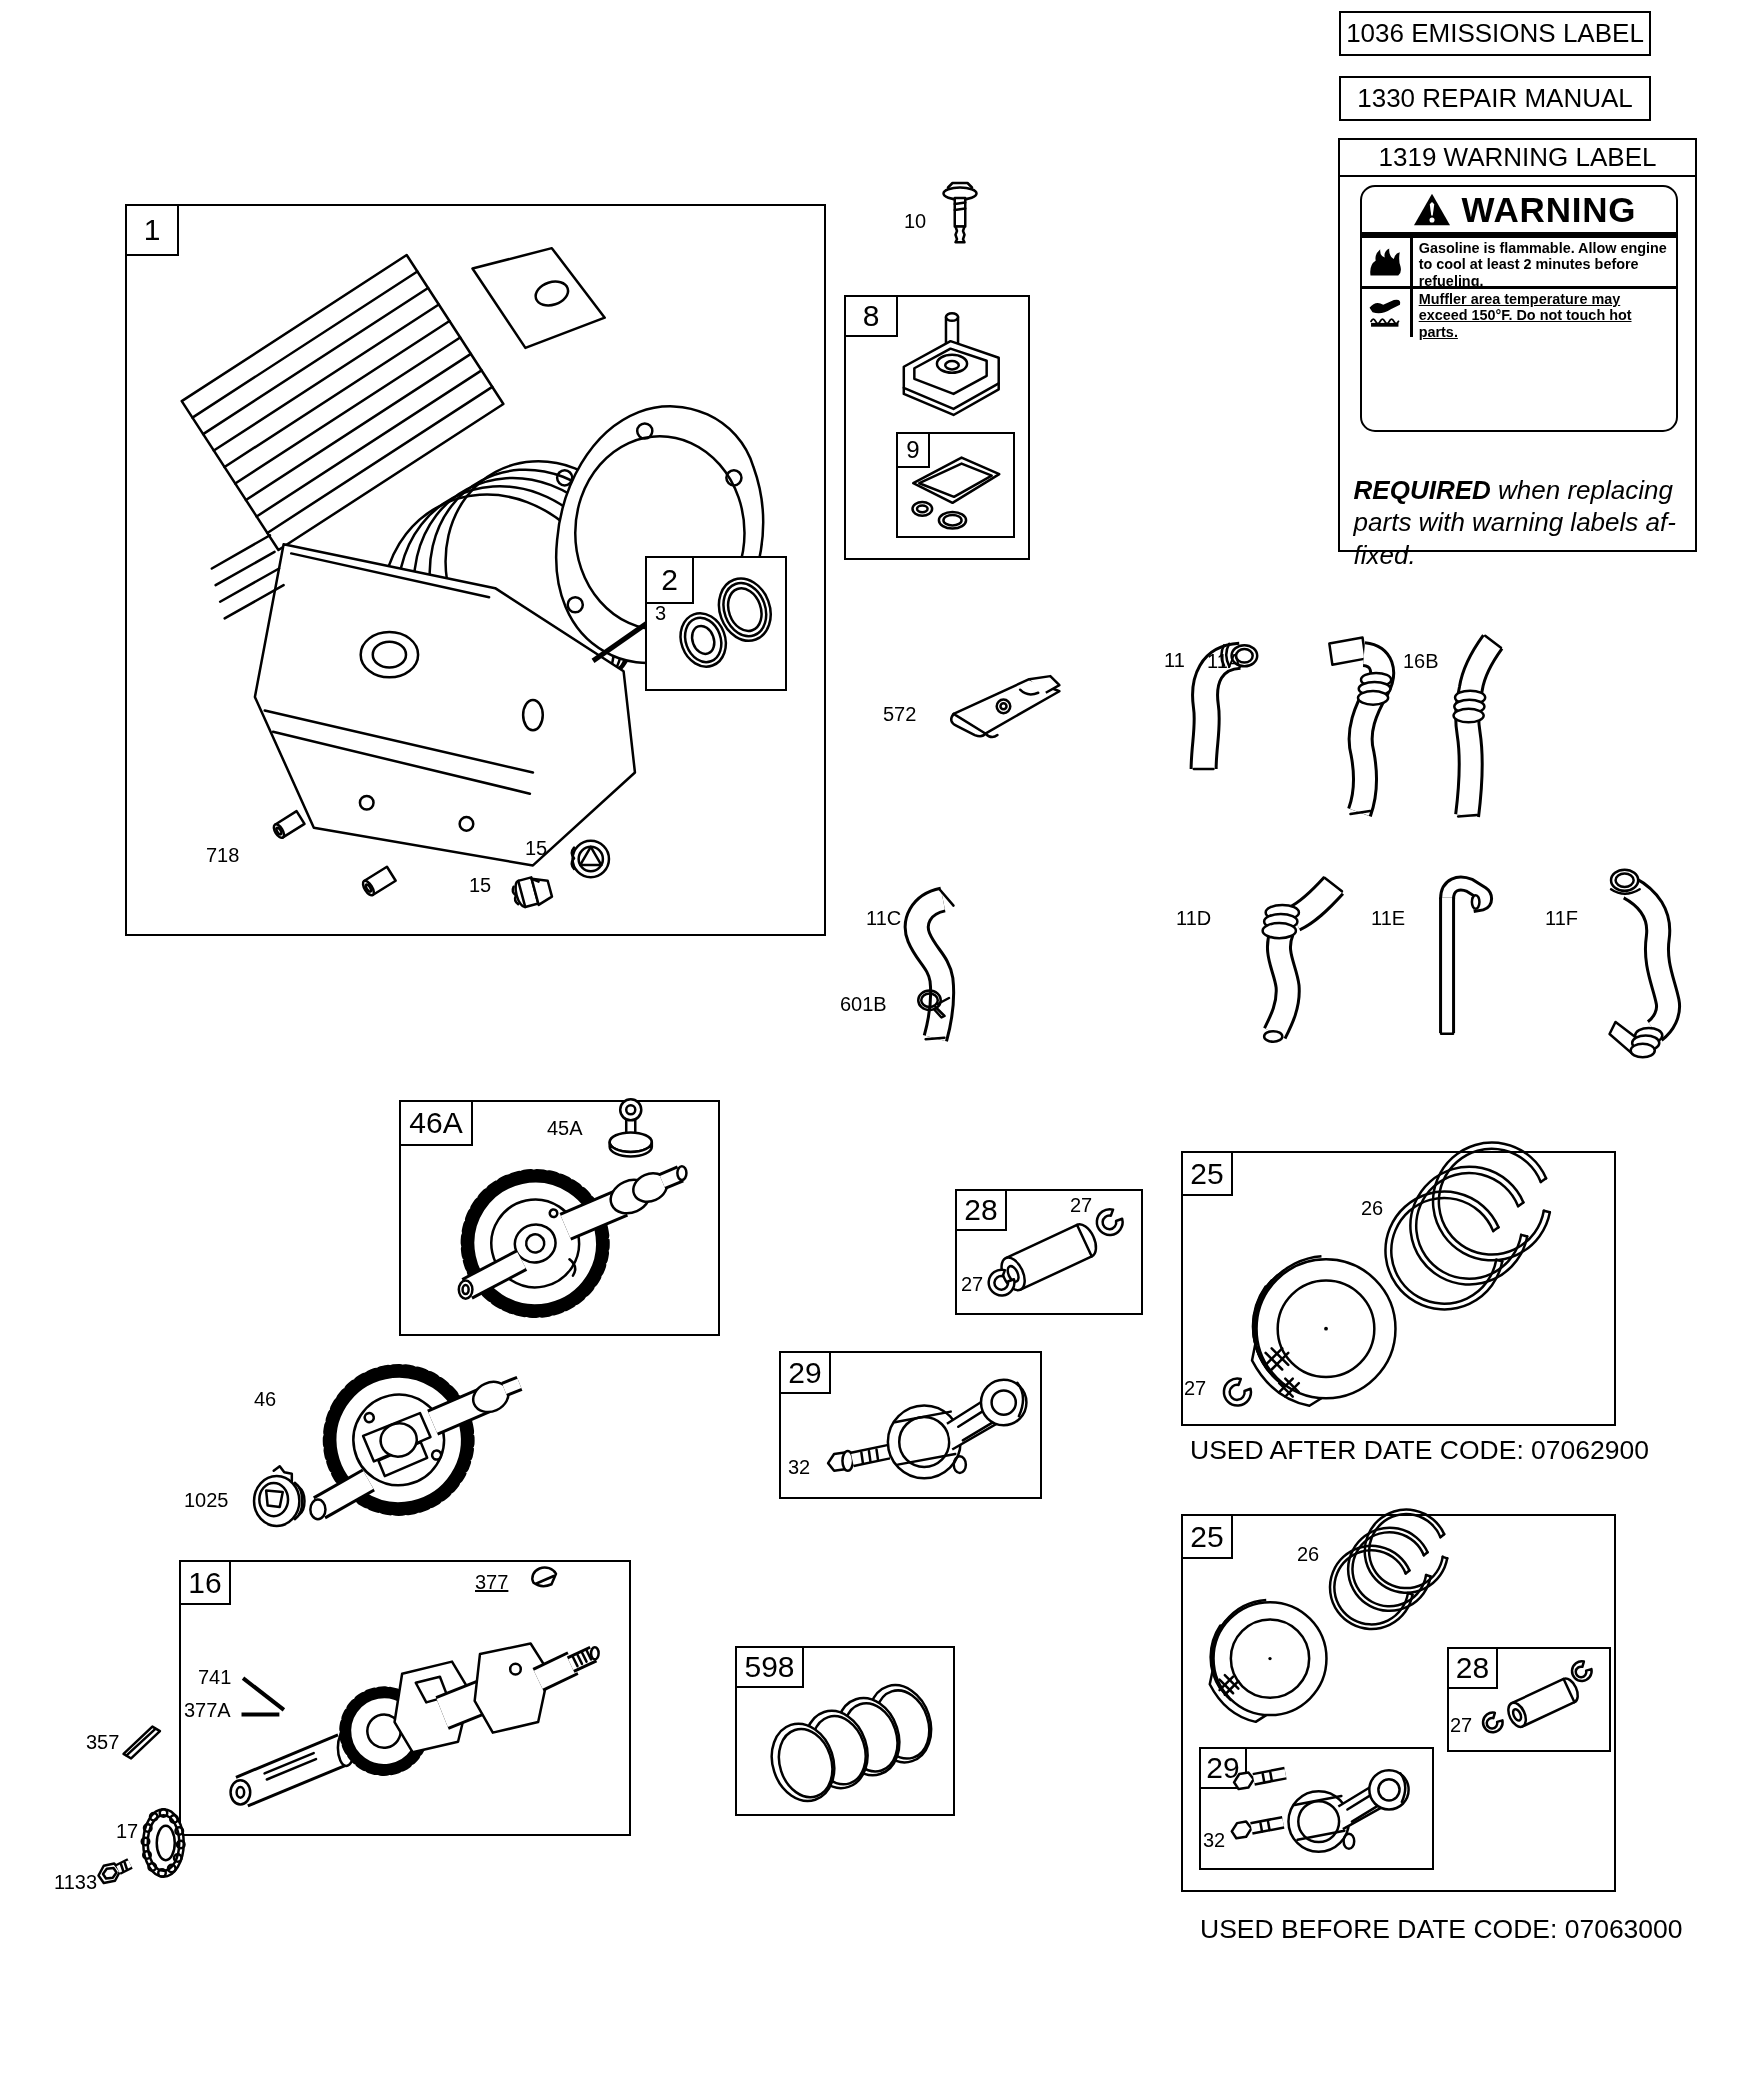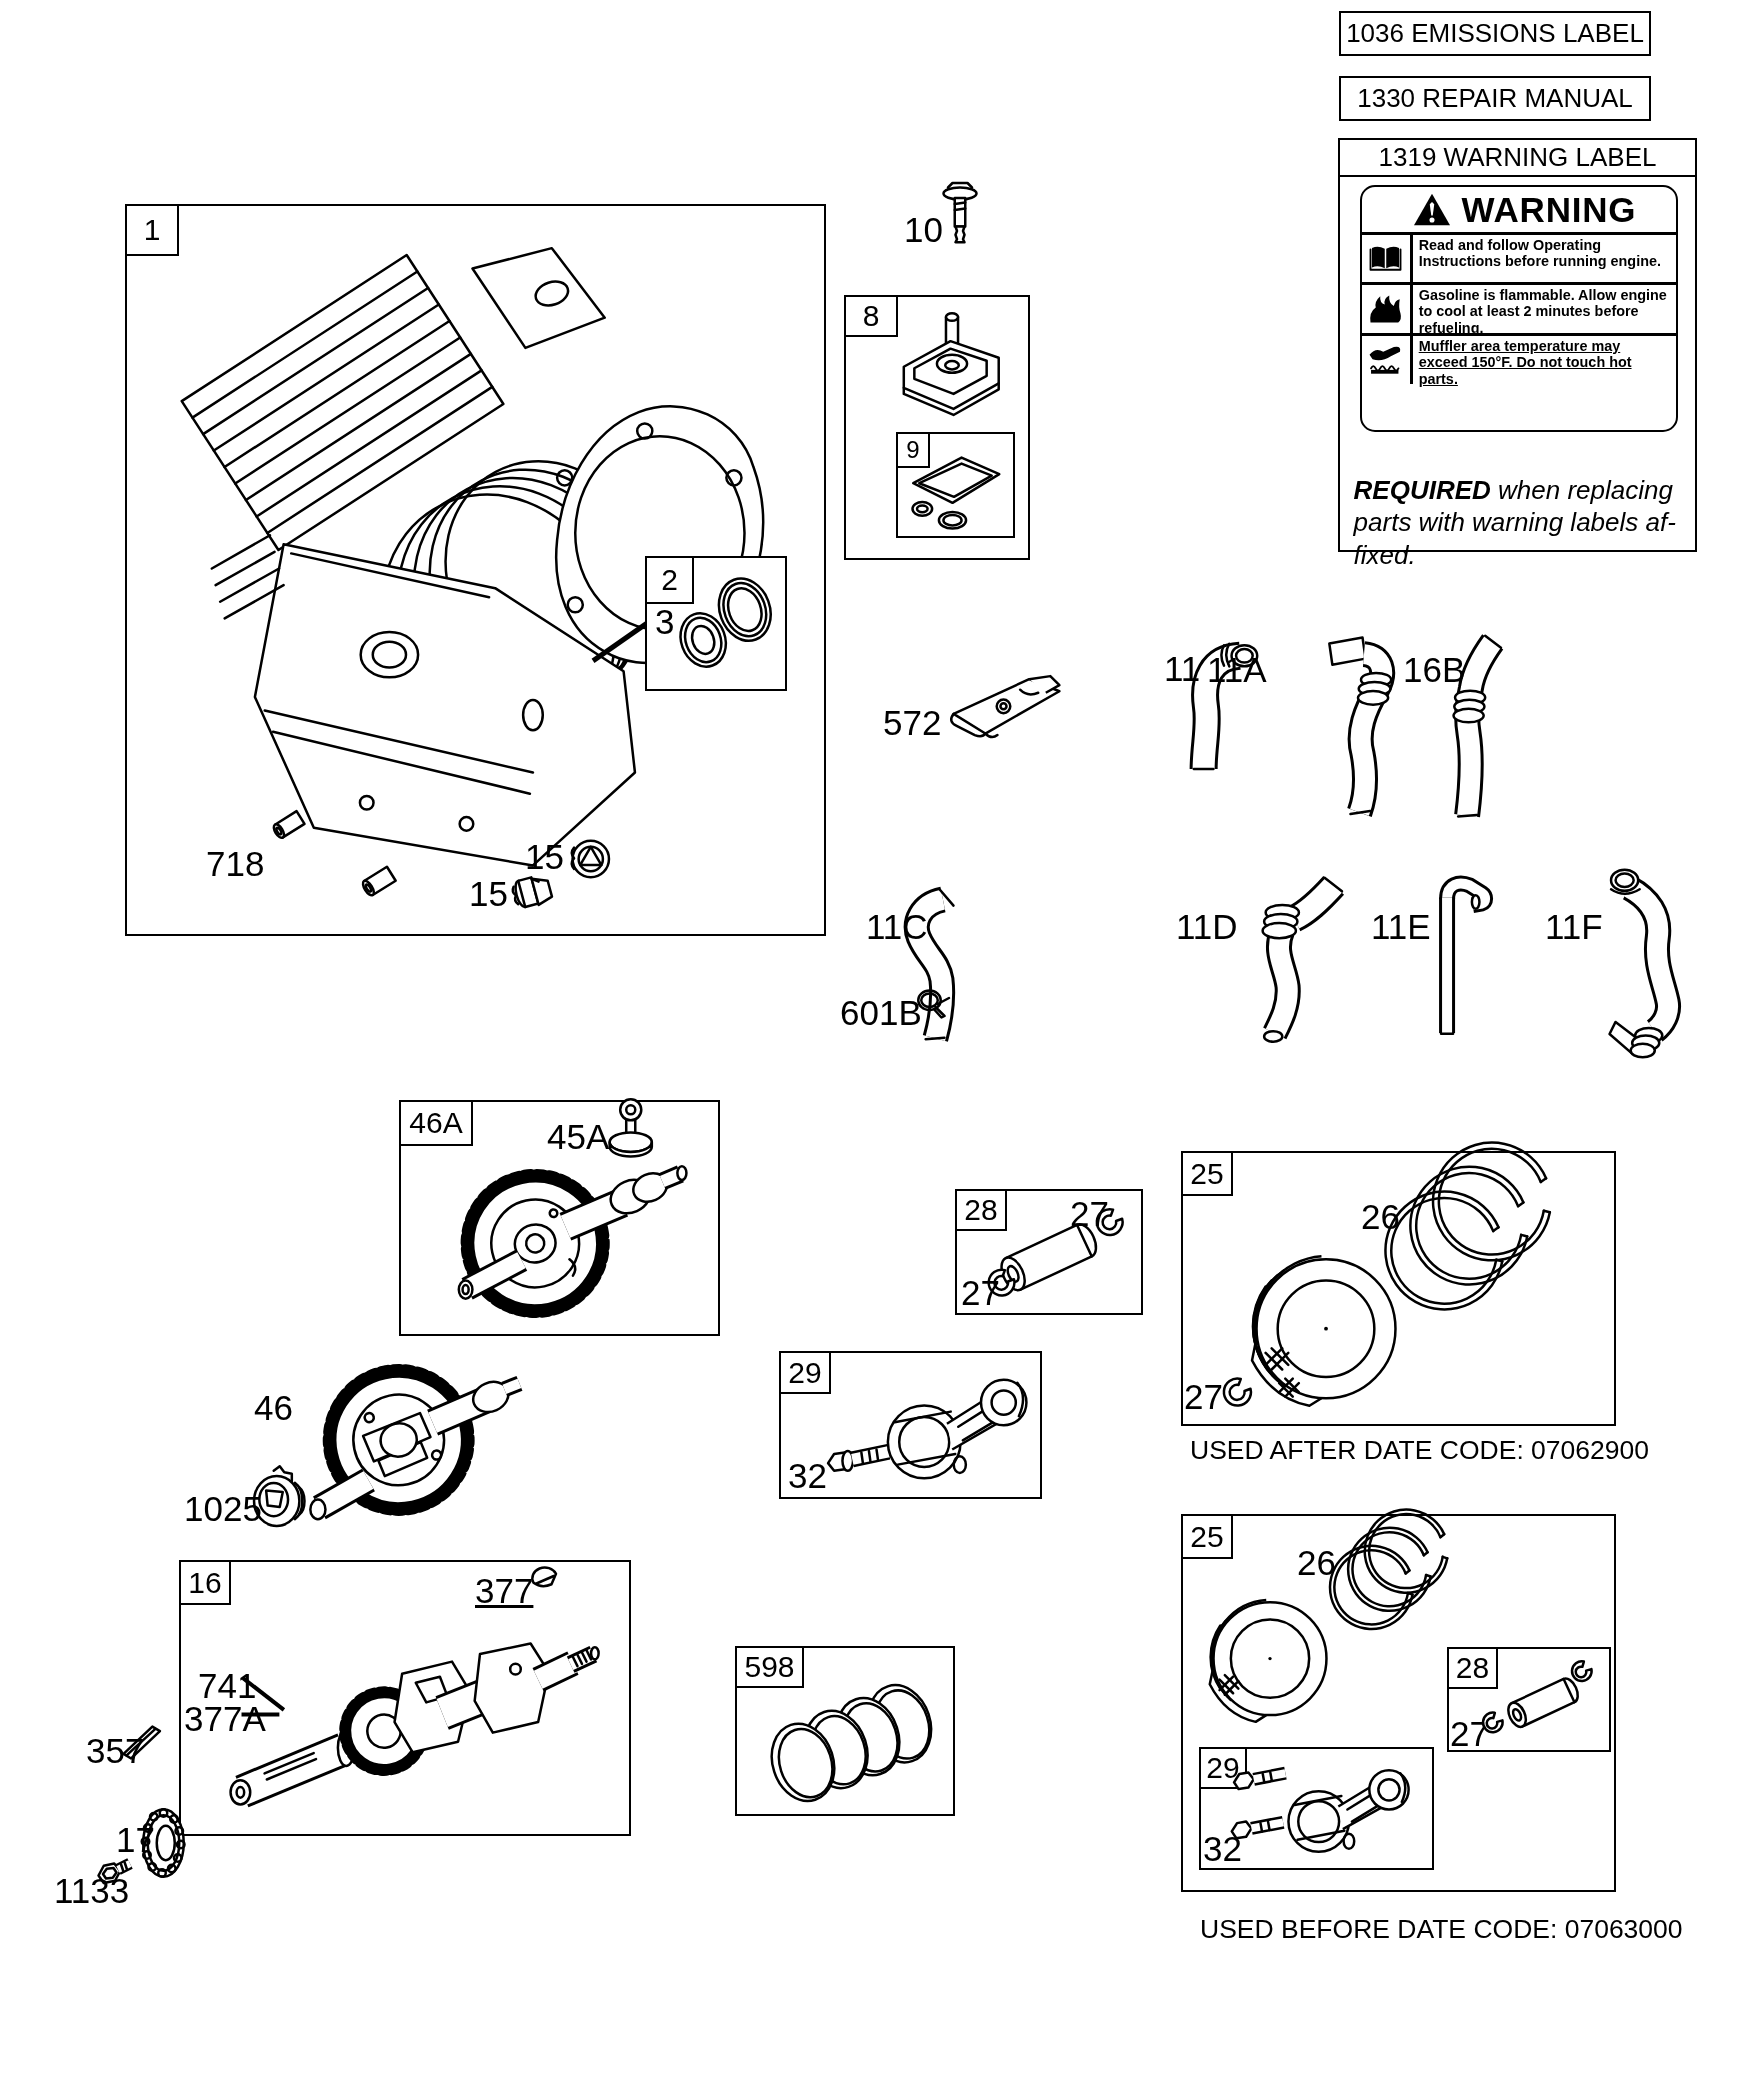--- a/index.html
+++ b/index.html
@@ -1,21 +1,21 @@
 <!DOCTYPE html>
 <html style="font-size:12px"><head>
 <meta charset="utf-8">
 <style>
   html,body{margin:0;padding:0;background:#fff;}
   .page{position:relative;width:1757px;height:2097px;background:#fff;overflow:hidden;
         font-family:"Liberation Sans",sans-serif;color:#000;}
   .box{position:absolute;border:2.3px solid #000;background:transparent;}
   .lbox{position:absolute;border:2.3px solid #000;background:#fff;display:flex;align-items:center;justify-content:center;
         font-size:30px;font-weight:400;z-index:5;}
-  .callout{position:absolute;font-size:35px;font-weight:400;white-space:nowrap;z-index:4;}
+  .callout{position:absolute;font-size:20px;font-weight:400;white-space:nowrap;z-index:4;}
   .note{position:absolute;font-size:26.5px;font-weight:400;white-space:nowrap;}
   .refbox{position:absolute;border:2.3px solid #000;display:flex;align-items:center;justify-content:center;
           font-size:26px;white-space:nowrap;background:#fff;}
   .wtitle{position:absolute;left:0;top:0;right:0;height:35px;border-bottom:2.3px solid #000;
           display:flex;align-items:center;justify-content:center;font-size:26px;white-space:nowrap;}
   .wlabel{position:absolute;border:2.3px solid #000;border-radius:15px;overflow:hidden;background:#fff;}
   .whead{display:flex;align-items:center;justify-content:center;gap:10.6px;height:45px;border-bottom:3.8px solid #000;padding-left:12px;}
   .whead .wword{font-size:35px;font-weight:bold;letter-spacing:0.8px;}
   .wrow{display:flex;border-top:3px solid #000;}
   .wicon{width:48px;min-width:48px;border-right:3px solid #000;display:flex;align-items:center;justify-content:center;}
@@ -48,30 +48,20 @@
     </div>
 
     <div class="wlabel" style="left:19.7px;top:45px;width:314px;height:243px;">
       <div class="whead">
         <svg width="38" height="33" viewBox="0 0 50 44">
           <polygon points="25,1 49,43 1,43" class="fill"></polygon>
           <circle cx="25" cy="36" r="3.4" fill="#fff"></circle>
           <path d="M25 12 L28 15 L26 30 L24 30 L22 15 Z" fill="#fff"></path>
         </svg>
         <span class="wword">WARNING</span>
-      </div>
-      <div class="wrow" style="border-top:none;height:47px;">
-        <div class="wicon">
-          <svg width="33" height="27" viewBox="0 0 44 36">
-              <path d="M4 4 Q12 0 21 5 L21 31 Q12 26 4 30 Z" class="fill"></path>
-              <path d="M40 4 Q32 0 23 5 L23 31 Q32 26 40 30 Z" class="fill"></path>
-              <path d="M2 6 L2 33 L42 33 L42 6" class="s"></path>
-            </svg>
-        </div>
-        <div class="wtext">Read and follow Operating Instructions before running engine.</div>
       </div>
       <div class="wrow" style="height:48px;">
         <div class="wicon">
           <svg width="35" height="30" viewBox="0 0 46 40">
               <path d="M3 38 Q1 24 10 18 Q8 10 16 3 Q15 12 22 14 Q20 6 28 2 Q27 12 34 16 Q36 8 42 7 Q40 18 43 26 Q45 34 40 38 Z" class="fill"></path>
             </svg>
         </div>
         <div class="wtext">Gasoline is flammable. Allow engine to cool at least 2 minutes before refueling.</div>
       </div>
       <div class="wrow" style="height:48px;text-decoration:underline;">

